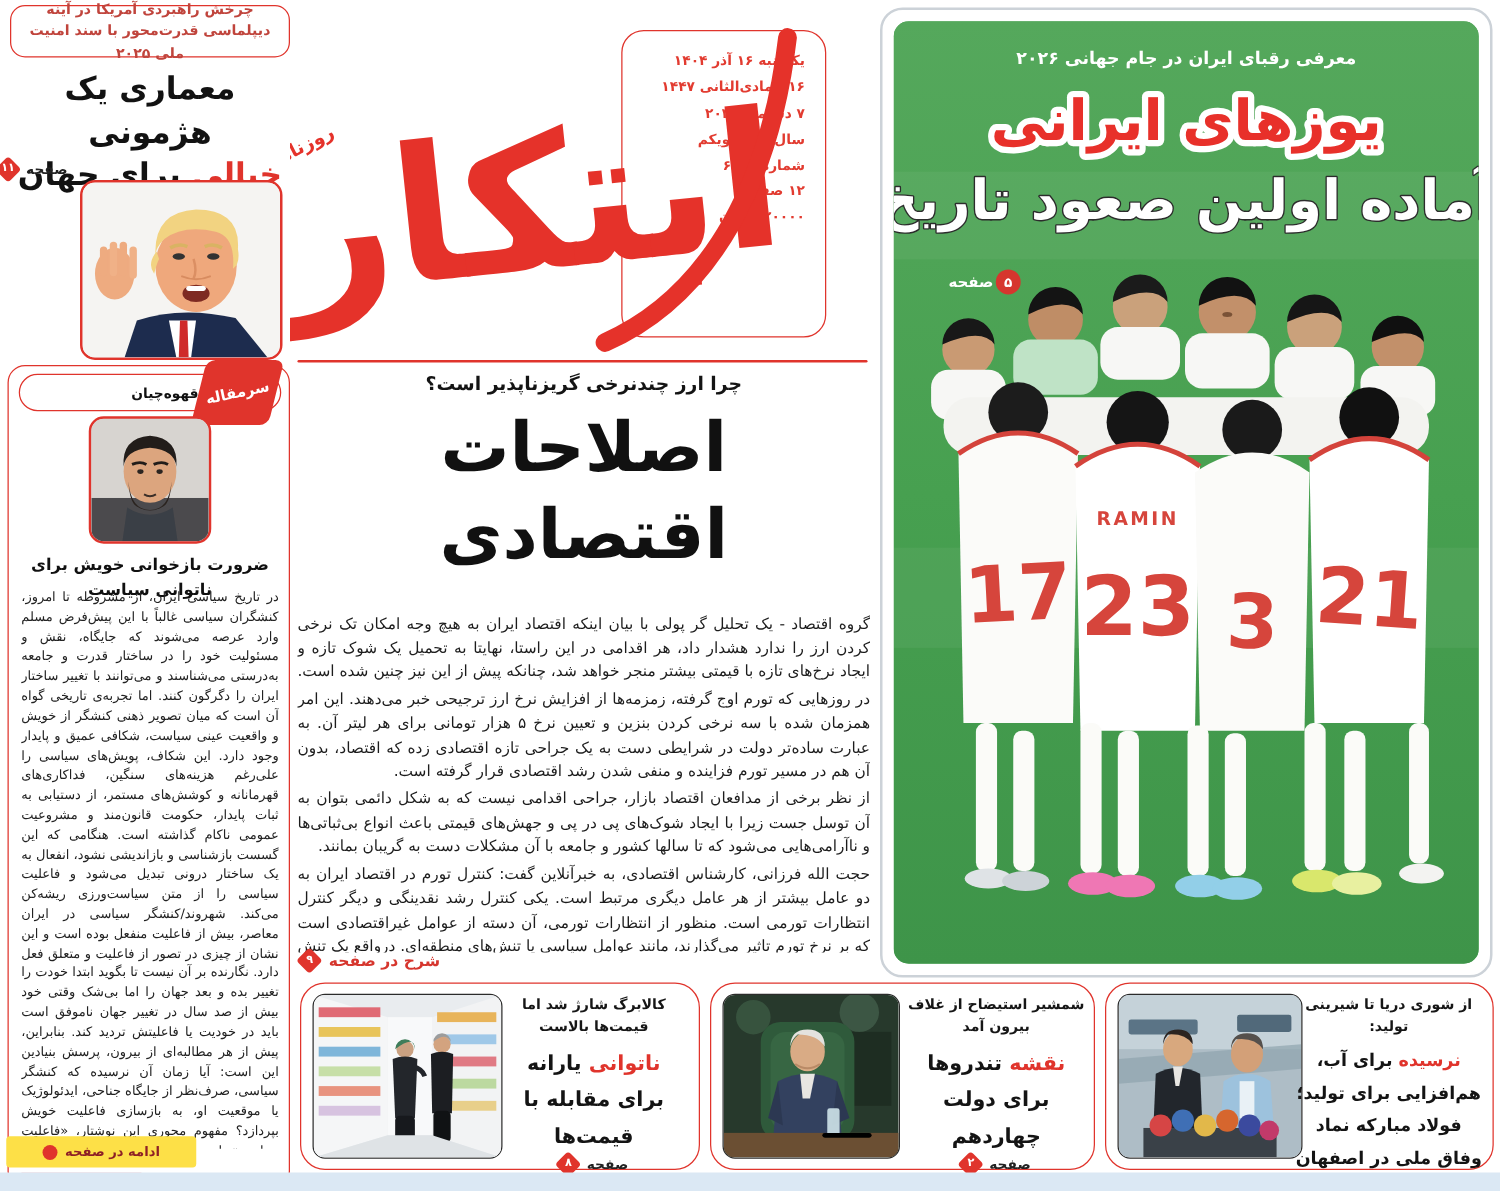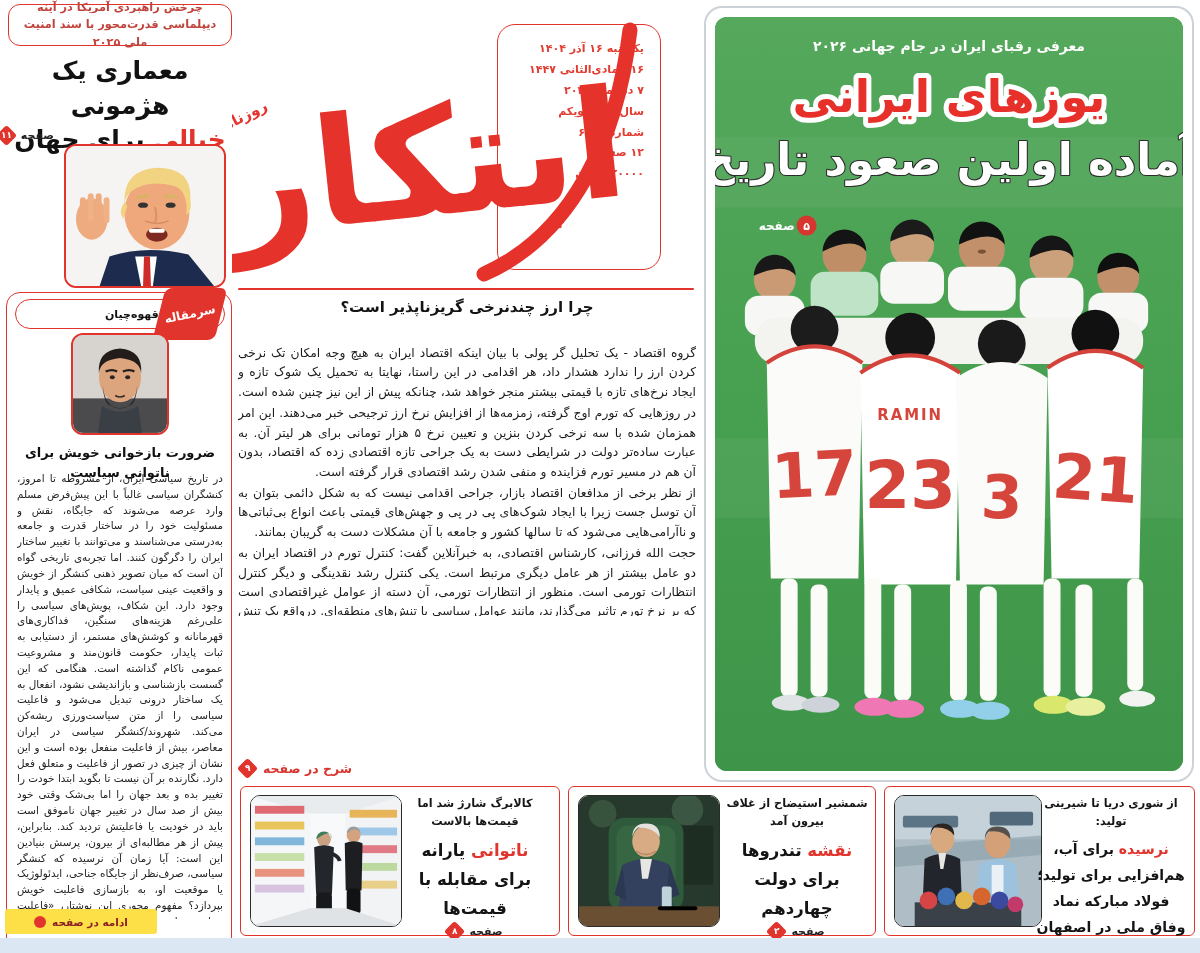--- a/index.html
+++ b/index.html
@@ -42,21 +42,21 @@
   .main-kicker { text-align:center; font-size:15px; font-weight:bold; color:#141414; margin-top:4px; }
   .main-h1 { text-align:center; font-size:55px; font-weight:900; color:#111; line-height:1.25; margin-top:8px; letter-spacing:-1px; }
   .main-h2 { text-align:center; font-size:49px; font-weight:900; color:#111; line-height:1.2; margin-top:2px; letter-spacing:-1px; }
   .main-body { margin-top:28px; height:272px; overflow:hidden; font-size:12.3px; line-height:1.58; color:#1c1c1c;
                text-align:justify; }
   .main-body p { margin-bottom:2px; }
   .more-row { position:absolute; left:2px; bottom:4px; display:flex; align-items:center; gap:8px;
               color:#d6362e; font-size:12.5px; font-weight:bold; direction:rtl; }
 
   
-  .bbox { top:786px; height:150px; border:1.6px solid #e0342c; border-radius:6px; background:#fff; }
+  .bbox { top:786px; height:150px; border:1.6px solid #e0342c; border-radius:20px; background:#fff; }
   .bbox .photo { position:absolute; left:9px; top:8px; border:1.4px solid #2b2b2b; border-radius:10px; overflow:hidden; }
   .bbox .txt { position:absolute; top:8px; display:flex; flex-direction:column; align-items:center; }
   .bbox .bk { font-size:11.3px; font-weight:bold; color:#161616; text-align:center; line-height:1.6; }
   .bbox .bh { font-size:16.5px; font-weight:900; color:#141414; text-align:center; line-height:1.75; margin-top:6px; }
   .bbox .bh.small { font-size:14px; line-height:1.85; }
   .bbox .page-row { margin-top:auto; }
   .bbox-a { left:240px; width:320px; }
   .bbox-a .photo { width:152px; height:132px; }
   .bbox-a .txt { right:10px; width:148px; height:134px; }
   .bbox-b { left:568px; width:308px; }
@@ -270,20 +270,21 @@
           <text x="62" y="212" text-anchor="middle" font-family="DejaVu Sans, sans-serif" font-size="12" font-weight="bold" fill="#ffffff">صفحه</text>
           <circle cx="92" cy="208" r="10" fill="#d6362e"></circle>
           <text x="92" y="212" text-anchor="middle" font-family="DejaVu Sans, sans-serif" font-size="11" font-weight="bold" fill="#ffffff">۵</text>
         </g>
       </svg>
     </div>
   </div>
 
   <div class="abs main-article">
     <div class="main-kicker">چرا ارز چندنرخی گریزناپذیر است؟</div>
+    <div class="main-h1">اصلاحات اقتصادی</div>
     <div class="main-body">
       <p>گروه اقتصاد - یک تحلیل گر پولی با بیان اینکه اقتصاد ایران به هیچ وجه امکان تک نرخی کردن ارز را ندارد هشدار داد، هر اقدامی در این راستا، نهایتا به تحمیل یک شوک تازه و ایجاد نرخ‌های تازه با قیمتی بیشتر منجر خواهد شد، چنانکه پیش از این نیز چنین شده است.</p>
       <p>در روزهایی که تورم اوج گرفته، زمزمه‌ها از افزایش نرخ ارز ترجیحی خبر می‌دهند. این امر همزمان شده با سه نرخی کردن بنزین و تعیین نرخ ۵ هزار تومانی برای هر لیتر آن. به عبارت ساده‌تر دولت در شرایطی دست به یک جراحی تازه اقتصادی زده که اقتصاد، بدون آن هم در مسیر تورم فزاینده و منفی شدن رشد اقتصادی قرار گرفته است.</p>
       <p>از نظر برخی از مدافعان اقتصاد بازار، جراحی اقدامی نیست که به شکل دائمی بتوان به آن توسل جست زیرا با ایجاد شوک‌های پی در پی و جهش‌های قیمتی باعث انواع بی‌ثباتی‌ها و ناآرامی‌هایی می‌شود که تا سالها کشور و جامعه با آن مشکلات دست به گریبان بمانند.</p>
       <p>حجت الله فرزانی، کارشناس اقتصادی، به خبرآنلاین گفت: کنترل تورم در اقتصاد ایران به دو عامل بیشتر از هر عامل دیگری مرتبط است. یکی کنترل رشد نقدینگی و دیگر کنترل انتظارات تورمی است. منظور از انتظارات تورمی، آن دسته از عوامل غیراقتصادی است که بر نرخ تورم تاثیر می‌گذارند، مانند عوامل سیاسی یا تنش‌های منطقه‌ای. درواقع یک تنش منطقه‌ای بر کنش فعالان اقتصادی امروز تاثیری دارد که در شاخص‌های کلان هم به وضوح احساس می‌شوند.</p>
     </div>
     <div class="more-row">
       <span>شرح در صفحه</span>
       <span class="diamond">
           <span>۹</span>

